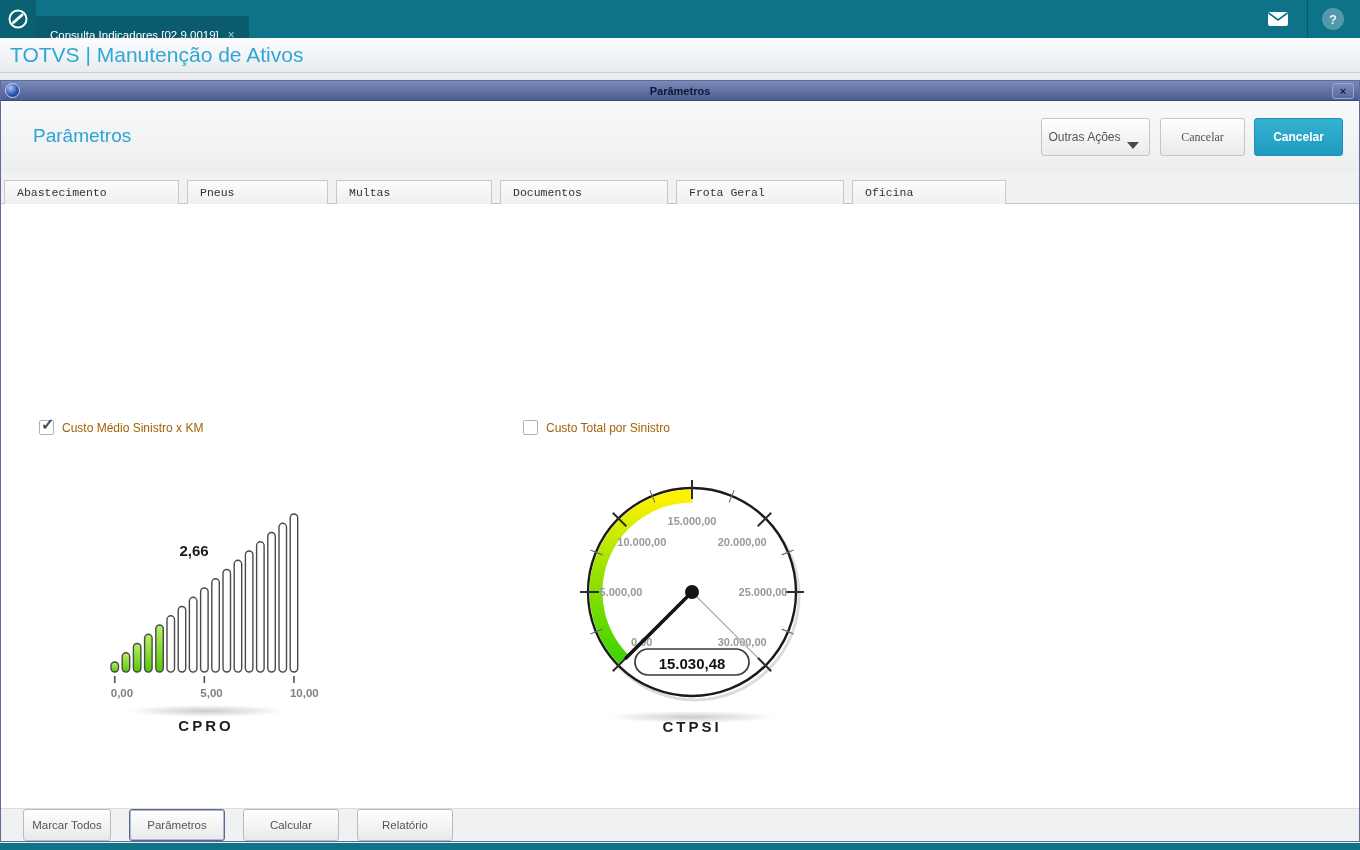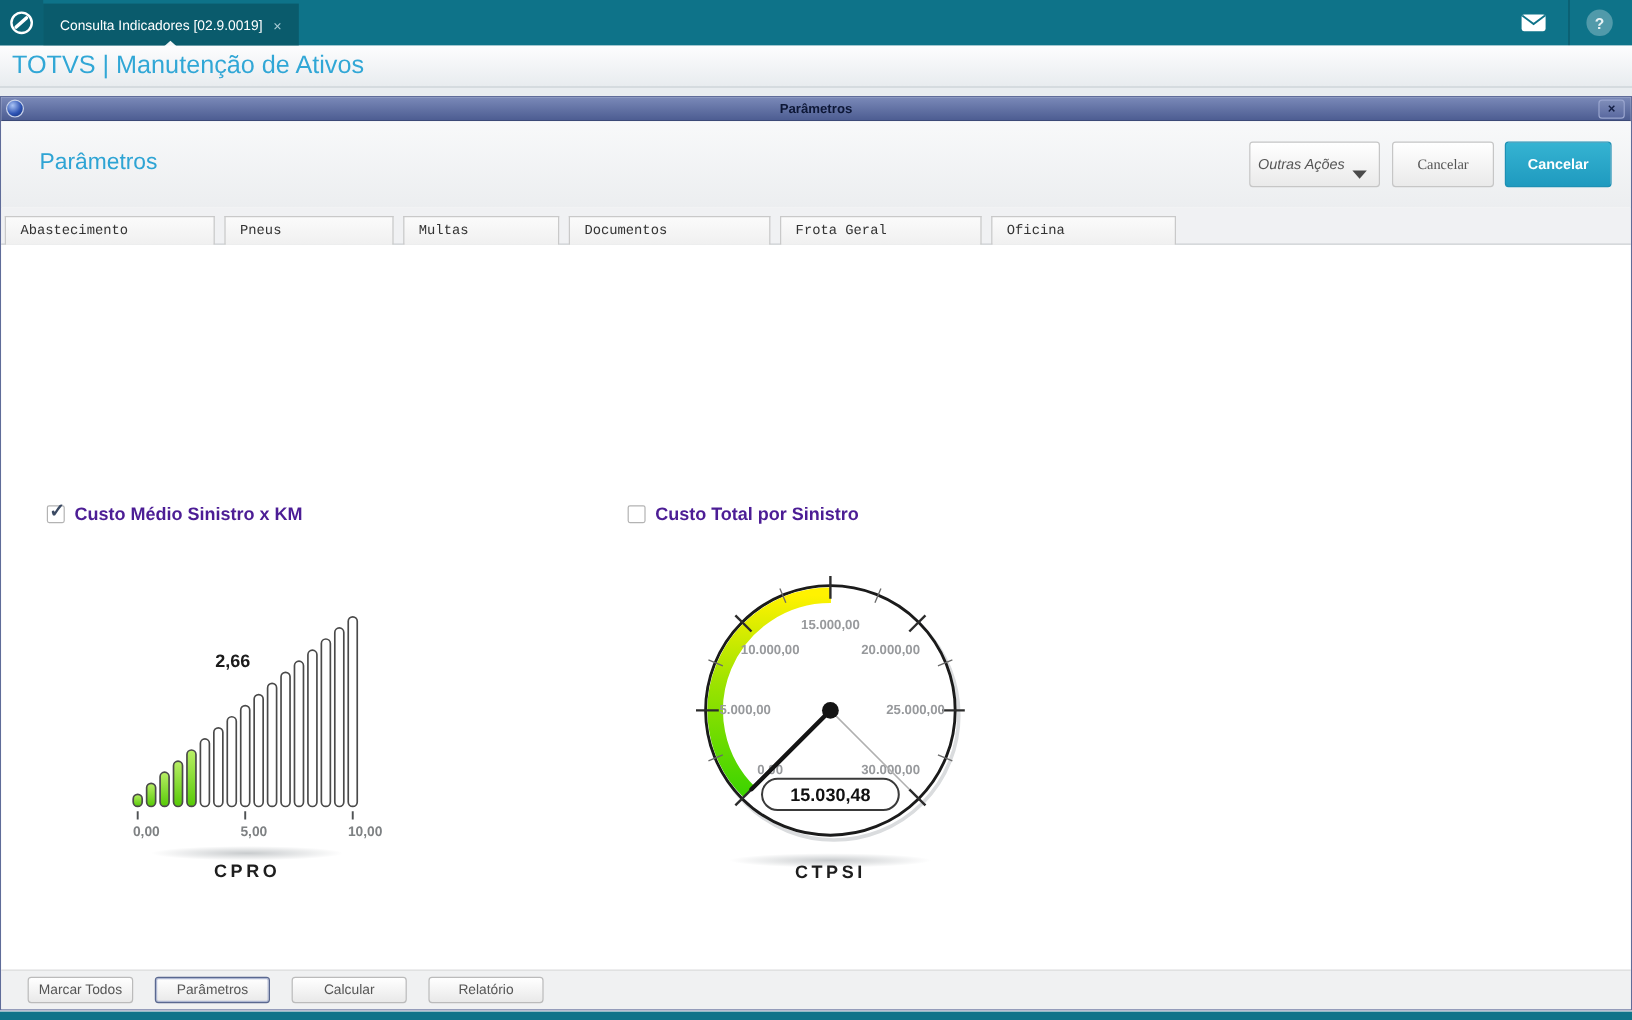--- a/index.html
+++ b/index.html
@@ -2,21 +2,21 @@
 <html><head>
 <meta charset="utf-8">
 <style>
   * { margin:0; padding:0; box-sizing:border-box; }
   html,body { width:1360px; height:850px; background:#e9edf0; font-family:"Liberation Sans", sans-serif; overflow:hidden; }
   .stage { position:relative; width:1360px; height:850px; background:#e9edf0; }
 
   
   .topbar { position:absolute; left:0; top:0; width:1360px; height:38px; background:#0e7389; }
   .logo-block { position:absolute; left:0; top:0; width:36px; height:38px; background:#0b6174; display:flex; align-items:center; justify-content:center; }
-  .app-tab { position:absolute; left:36px; top:3px; height:38px; padding:0 14px; background:#0a5b6c; color:#fff; display:flex; align-items:center; font-size:11.5px;text-align:center; }
+  .app-tab { position:absolute; left:36px; top:16px; height:38px; padding:0 14px; background:#0a5b6c; color:#fff; display:flex; align-items:center; font-size:11.5px;text-align:center; }
   .app-tab .tclose { margin-left:9px; color:#a9cdd6; font-size:12px; }
   .app-tab .notch { position:absolute; bottom:0; left:50%; margin-left:-8px; width:0; height:0; border-left:8px solid transparent; border-right:8px solid transparent; border-bottom:7px solid #f2f5f7; }
   .top-icons { position:absolute; right:0; top:0; height:38px; display:flex; align-items:center; }
   .mail-wrap { padding:0 18px; height:38px; display:flex; align-items:center; border-right:1px solid rgba(0,0,0,.25); }
   .help-circle { width:22px; height:22px; border-radius:50%; background:rgba(255,255,255,.28); color:#e9f3f5; font-size:13px; font-weight:bold; display:flex; align-items:center; justify-content:center; margin:0 16px 0 14px; }
 
   
   .appheader { position:absolute; left:0; top:38px; width:1360px; height:35px; background:linear-gradient(#fdfdfe,#e8ecef); border-bottom:1px solid #c9cfd4; display:flex; align-items:center; }
   .apptitle { color:#31a7d6; font-size:21px; padding-left:10px; flex:0 0 auto; }
   .spacer { flex:1; }
@@ -33,46 +33,46 @@
   .dlg-title { position:absolute; left:0; right:0; text-align:center; font-size:11px; font-weight:bold; color:#0d1736; }
   .globe { width:15px; height:15px; border-radius:50%; margin-left:4px; background:radial-gradient(circle at 35% 30%, #aac4f5, #2f55b5 55%, #0e2a72); border:1px solid #c9d3ea; z-index:1; }
   .dlg-close { position:absolute; right:5px; top:2px; width:22px; height:16px; background:linear-gradient(#7e8cb8,#5a69a0); border:1px solid #9aa6cf; border-radius:3px; color:#141f44; font-size:11px; font-weight:bold; line-height:14px; text-align:center; }
 
   .dlg-header { position:relative; height:72px; background:linear-gradient(#f8f9fa,#ecee f0); background:linear-gradient(#f8f9fa,#eceef0); }
   .dlg-heading { position:absolute; left:32px; top:24px; font-size:19px; color:#2ea4d4; }
   .hdr-buttons { position:absolute; right:16px; top:17px; display:flex; }
   .btn { height:38px; border-radius:3px; border:1px solid #c6c6c6; background:linear-gradient(#ffffff,#eaeaea); color:#555; font-size:12px; display:flex; align-items:center; justify-content:center; }
   .btn-other { width:109px; margin-right:10px; position:relative; }
   .btn-other .caret { position:absolute; right:10px; bottom:6px; width:0; height:0; border-left:6px solid transparent; border-right:6px solid transparent; border-top:7px solid #4a4a4a; }
-  .btn-other .lbl { margin-right:22px;font-style:italic; }
+  .btn-other .lbl { margin-right:22px; }
   .btn-cancel { width:85px; margin-right:9px;font-family:Liberation Serif, serif; }
   .btn-confirm { width:89px; border:1px solid #1d90b4; background:linear-gradient(#35b3d2,#1f9abf); color:#fff; font-weight:bold; }
 
   
   .tabstrip { position:relative; height:31px; background:#f0f1f3; }
   .tabstrip .baseline { position:absolute; left:0; right:0; bottom:0; height:1px; background:#c3c7ca; }
   .tabs { position:absolute; left:3px; bottom:0; display:flex; align-items:center;font-family:Liberation Mono, monospace; }
   .tab { height:24px; margin-right:8px; background:linear-gradient(#fbfbfb,#f0f0f0); border:1px solid #c9c9c9; border-bottom:none; font-size:11.5px; color:#333; display:flex; align-items:center; padding-left:12px; position:relative; }
   .tab.active { height:31px; background:#fff; border:1px solid #a9adb0; border-bottom:1px solid #fff; margin-bottom:-1px; z-index:2; }
-  .w175{width:175px}.w159{width:141px}.w152{width:130px}.w161{width:161px}.w168{width:168px}.w154{width:154px}
+  .w175{width:175px}.w159{width:141px}.w152{width:156px}.w161{width:161px}.w168{width:168px}.w154{width:154px}
 
   
   .content { position:relative; height:605px; background:#fff; }
   .checkbox { position:absolute; top:216px; display:flex; align-items:center; cursor:default; }
   .cb-1 { left:38px; } .cb-2 { left:522px;text-align:right; }
   .cbox { position:relative; width:15px; height:15px; border:1px solid #b3b3b3; border-radius:2px; background:#fff; margin-right:8px; }
   .cmark { position:absolute; left:1px; top:-6px; color:#3b4a63; font-size:16px; font-weight:bold; }
-  .cb-label { font-size:15px; font-weight:bold; color:#4c1d95; }
+  .cb-label { font-size:12px; font-weight:normal; color:#a16207; }
   .chart-svg { position:absolute; }
   #cpro { left:65px; top:280px; }
   #ctpsi { left:561px; top:270px; }
 
   
   .dlg-footer { position:absolute; left:0; bottom:0; width:100%; height:33px; background:#f0f1f2; border-top:1px solid #dcdcdc; display:flex; align-items:center; padding-left:22px; }
-  .fbtn { height:22px; margin-right:18px; border-radius:3px; border:1px solid #bbb; background:linear-gradient(#ffffff,#e9e9e9); color:#555; font-size:11.5px; display:flex; align-items:center; justify-content:center; }
+  .fbtn { height:32px; margin-right:18px; border-radius:3px; border:1px solid #bbb; background:linear-gradient(#ffffff,#e9e9e9); color:#555; font-size:11.5px; display:flex; align-items:center; justify-content:center; }
   .fw88{width:88px}.fw96{width:96px}
   .fbtn.focused { border:1px solid #5a6890; box-shadow:0 0 0 1px #aeb7d2 inset; }
 
   .bottom-strip { position:absolute; left:0; bottom:0; width:1360px; height:7px; background:#0e7389; }
 </style>
 </head>
 <body>
 
 <div class="stage">
 

